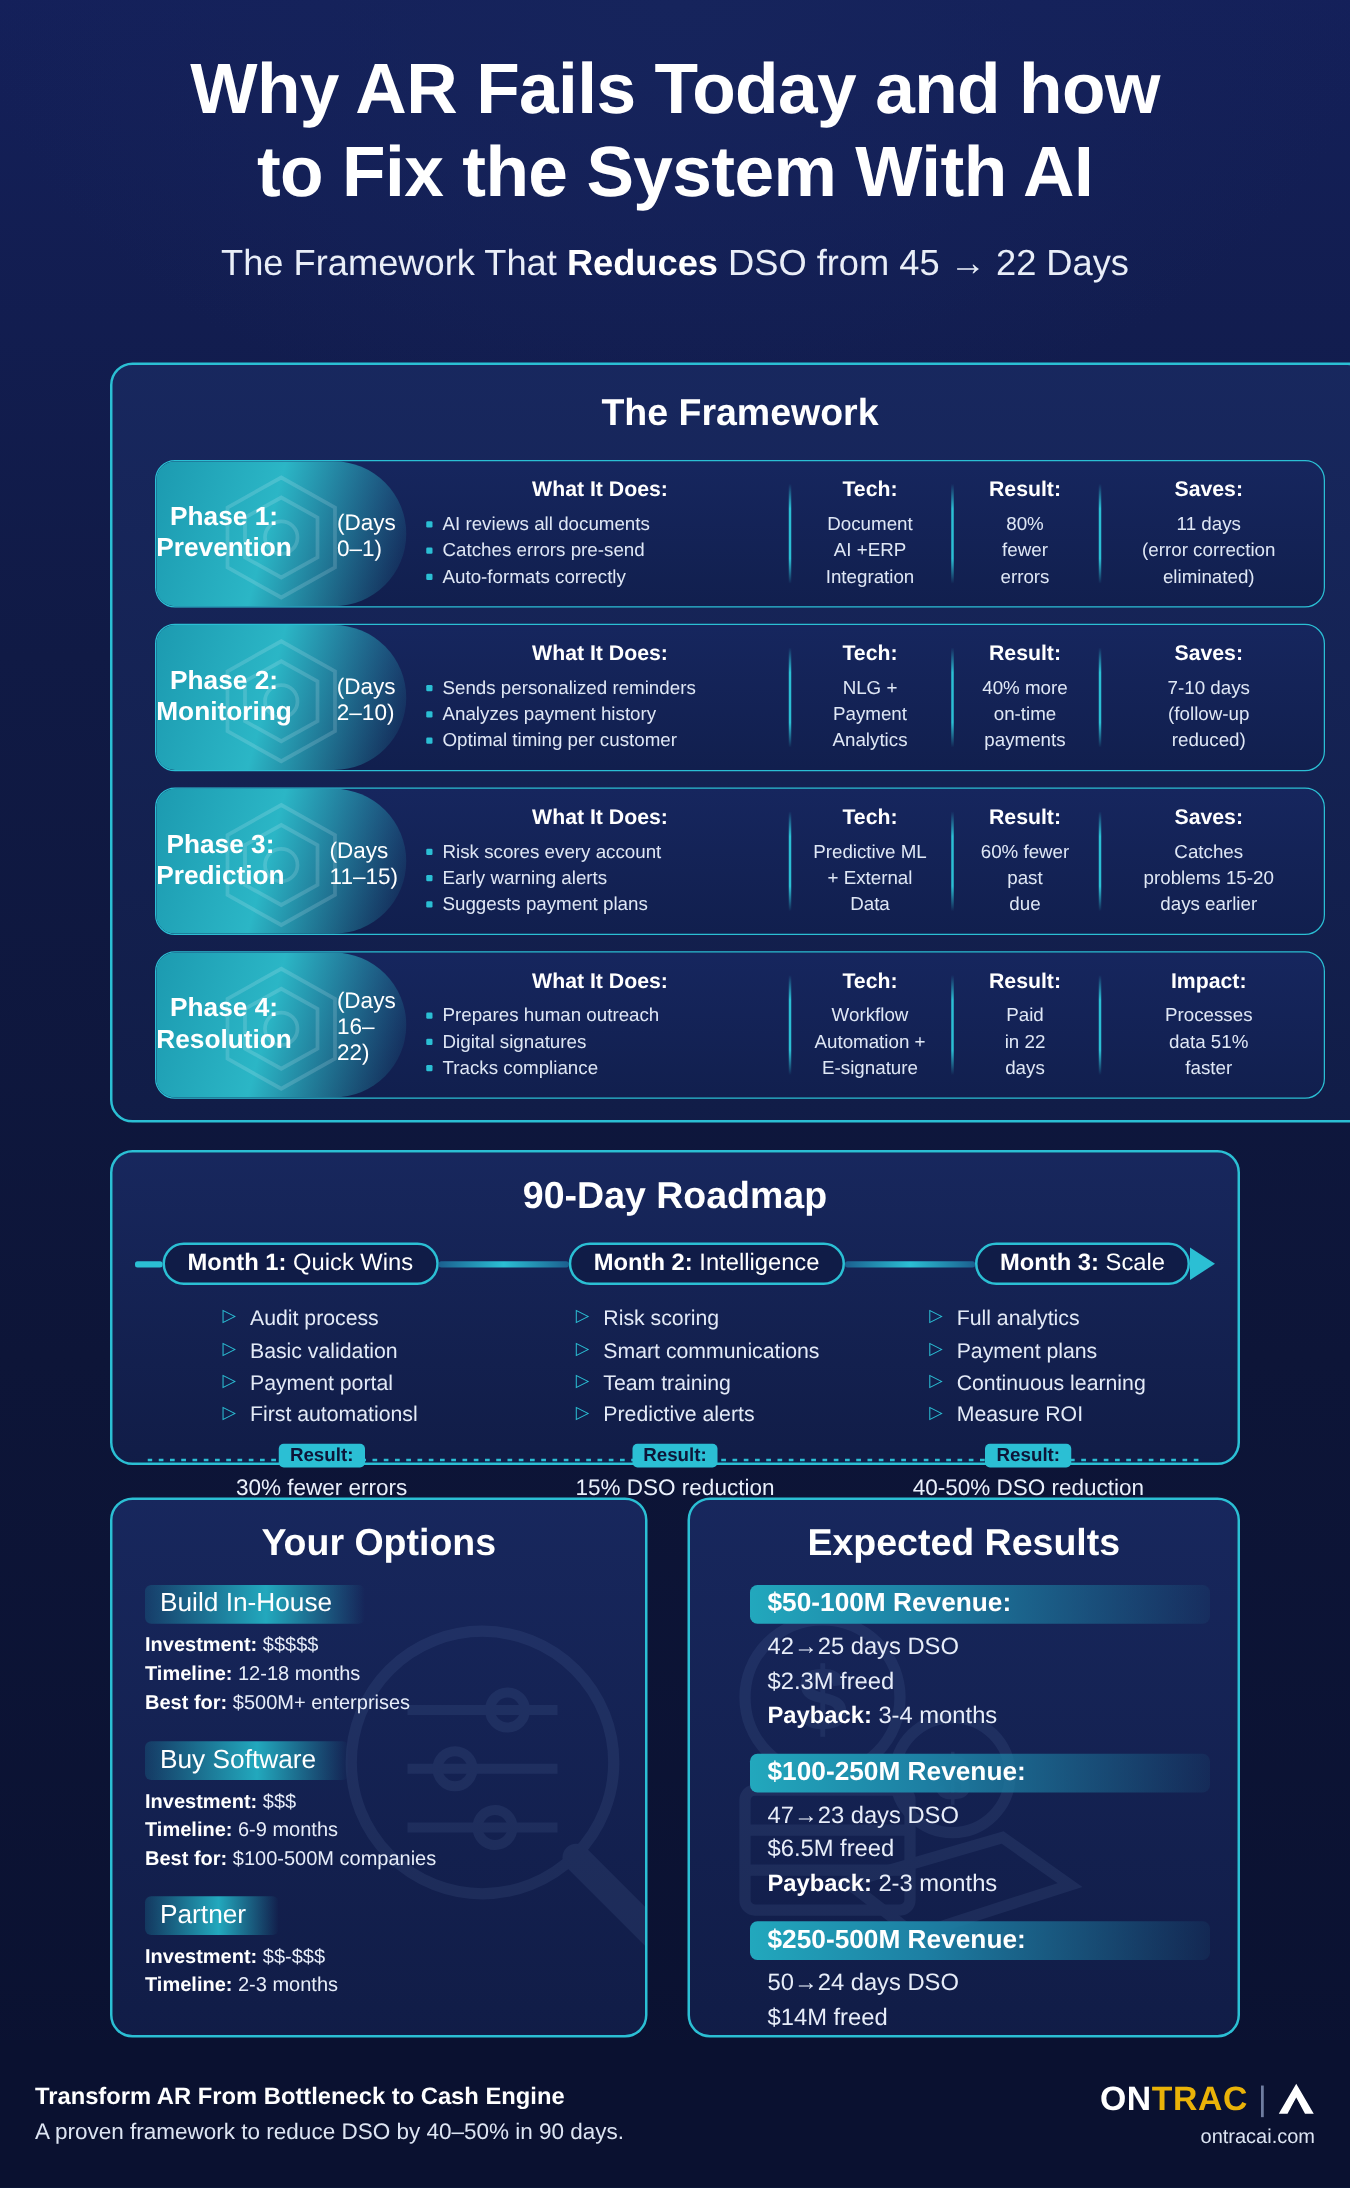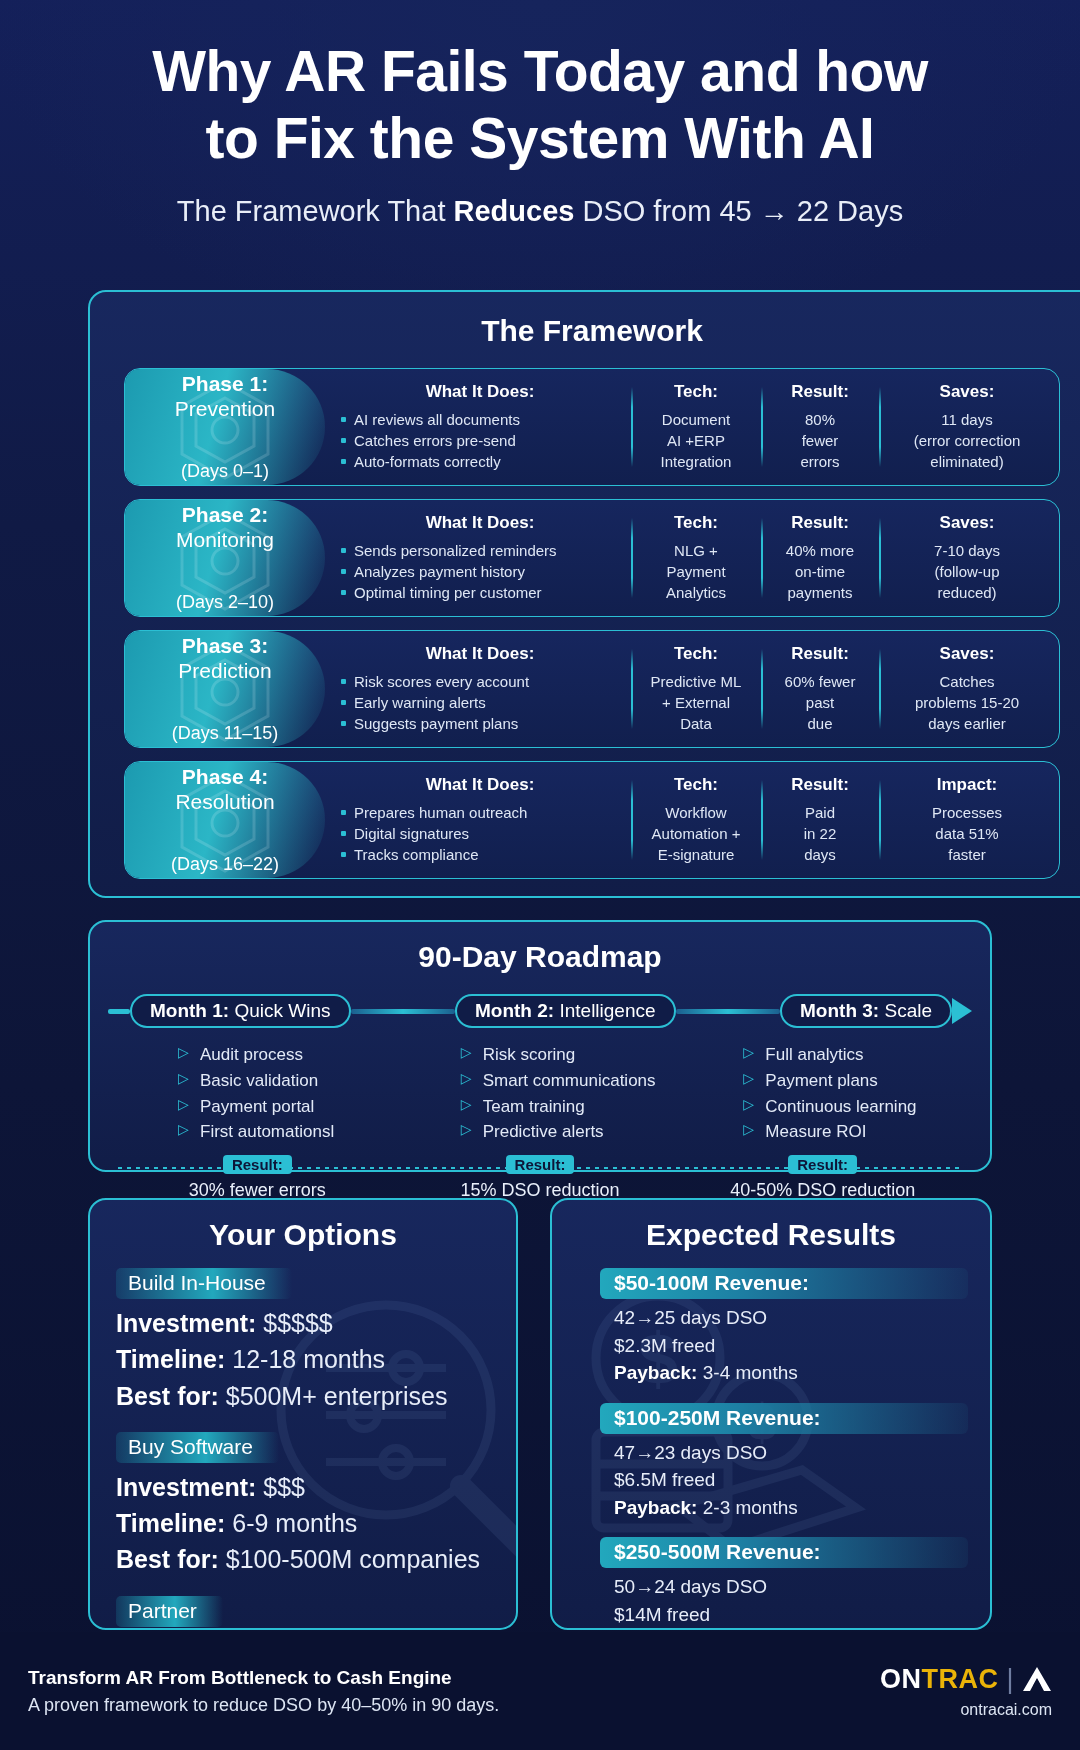--- a/index.html
+++ b/index.html
@@ -52,31 +52,31 @@
     height: 118px;
     border: 1.5px solid #2bbfd4;
     border-radius: 16px;
     background: linear-gradient(180deg,#152croll 0%, #122456 100%);
     background: linear-gradient(180deg,#16265e 0%,#111f4e 100%);
     display: flex; align-items: stretch; overflow: hidden;
   }
   .phase-badge {
     width: 200px; flex: 0 0 200px;
     position: relative;
-    display: flex; flex-direction: column; align-items: center; justify-content: center;
+    display: flex; flex-direction: row; align-items: center; justify-content: center;
     background: linear-gradient(105deg, #1c9ab0 0%, #2bb6c6 45%, rgba(31,150,175,0.0) 100%);
     border-radius: 14px 120px 120px 14px;
     overflow: hidden;
     gap: 36px;
   }
   .phase-badge .wm {
     position:absolute; inset:0; opacity:.16; display:flex; align-items:center; justify-content:center;
   }
   .phase-badge .p-name { font-size: 21px; font-weight: 700; line-height:1.18; text-align:center; z-index:2;}
-  .phase-badge .p-name .lite { font-weight: 400; display:block; }
+  .phase-badge .p-name .lite { font-weight: 700; display:block; }
   .phase-badge .p-days { font-size: 18px; font-weight: 400; margin-top: 3px; z-index:2;}
   .phase-cols { flex:1; display:flex; align-items: center; padding: 6px 4px; }
   .pcol { position:relative; padding: 0 10px; display:flex; flex-direction:column; justify-content:center; height: 84px;}
   .pcol + .pcol::before {
     content:""; position:absolute; left:0; top:2px; bottom:2px; width:2px;
     background: linear-gradient(180deg, rgba(43,191,212,0) 0%, #2bbfd4 25%, #2bbfd4 75%, rgba(43,191,212,0) 100%);
   }
   .pcol-does { flex: 1 1 300px; }
   .pcol-tech { flex: 0 0 130px; text-align:center; }
   .pcol-res  { flex: 0 0 118px; text-align:center; }
@@ -141,21 +141,21 @@
   .wm-art { position:absolute; opacity:.085; pointer-events:none; }
 
   .opt-body { padding: 16px 26px 0; position:relative; z-index:2;}
   .opt-block { margin-bottom: 18px; }
   .opt-chip {
     display:inline-block; font-size: 21px; font-weight: 400; color:#fff;
     padding: 3px 26px 4px 12px; border-radius: 5px;
     background: linear-gradient(90deg, rgba(23,130,155,.25) 0%, #22a8bd 55%, rgba(34,168,189,0) 100%);
     margin-bottom: 6px;
   }
-  .opt-line { font-size: 25px; color:#e7edf9; line-height: 1.45; }
+  .opt-line { font-size: 16px; color:#e7edf9; line-height: 1.45; }
   .opt-line b { font-weight: 700; color:#ffffff; }
 
   .res-body { padding: 16px 22px 0 18px; position:relative; z-index:2; }
   .res-block { margin-bottom: 16px; }
   .res-chip {
     display:block; font-size: 21px; font-weight: 700; color:#fff;
     padding: 3px 10px 4px 14px; border-radius: 6px;
     background: linear-gradient(90deg, #22a8bd 0%, #1d7fa3 38%, rgba(29,95,130,.15) 100%);
     margin-bottom: 5px; margin-left: 30px;
   }

